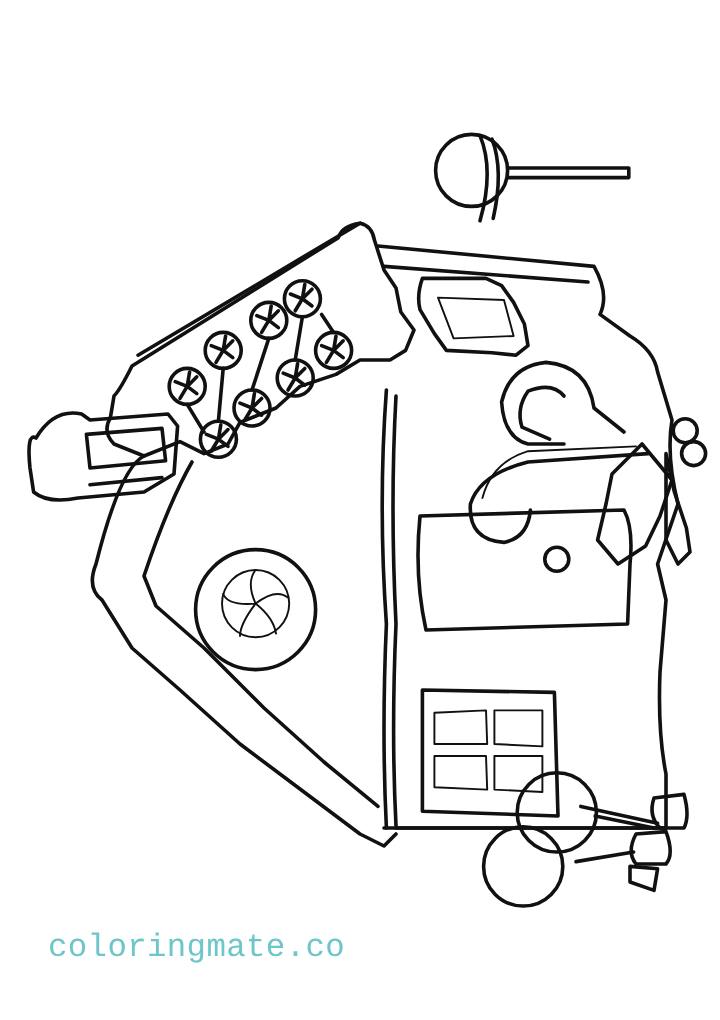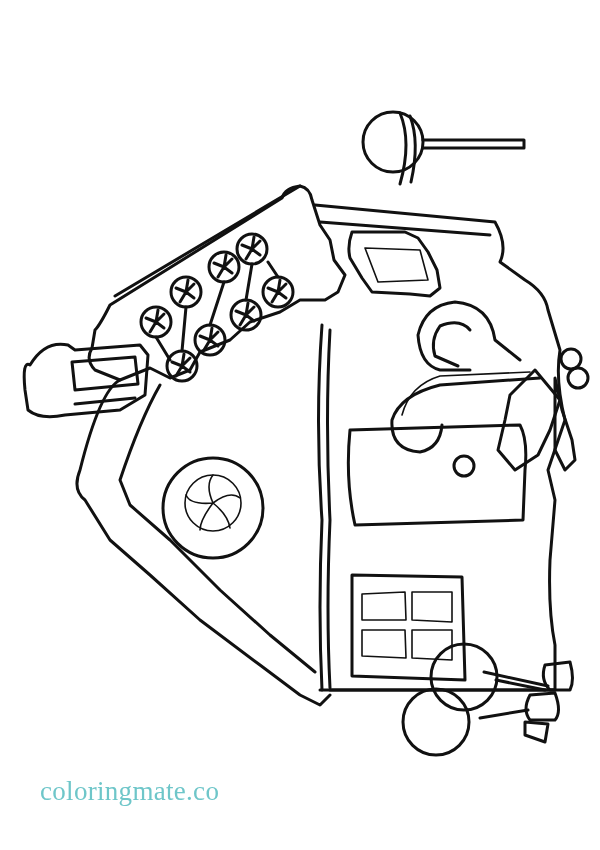--- a/index.html
+++ b/index.html
@@ -1,20 +1,20 @@
 <!DOCTYPE html>
 <html><head>
 <meta charset="utf-8">
 <style>
   html, body { margin:0; padding:0; background:#ffffff; }
   body { width:600px; height:850px; position:relative; overflow:hidden; font-family:"DejaVu Sans", sans-serif; }
   #art { position:absolute; left:0; top:0; width:600px; height:850px; }
   #art * { fill:none; stroke:#111; stroke-width:3; stroke-linejoin:round; stroke-linecap:round; }
   #art .thin { stroke-width:1.6; }
-  .watermark { position:absolute; left:40px; top:776px; font-size:27px; color:#6ec6c9; letter-spacing:0.3px; font-family:Liberation Serif, serif; }
+  .watermark { position:absolute; left:40px; top:776px; font-size:27px; color:#6ec6c9; letter-spacing:0.3px; font-family:Liberation Mono, monospace; }
 </style>
 </head>
 <body>
 
 <svg id="art" viewBox="0 0 600 850" xmlns="http://www.w3.org/2000/svg">
 
   <g>
     <circle cx="393" cy="142" r="30"></circle>
     <path d="M400 113 Q412 142 400 184"></path>
     <path d="M410 116 Q420 142 411 182"></path>

